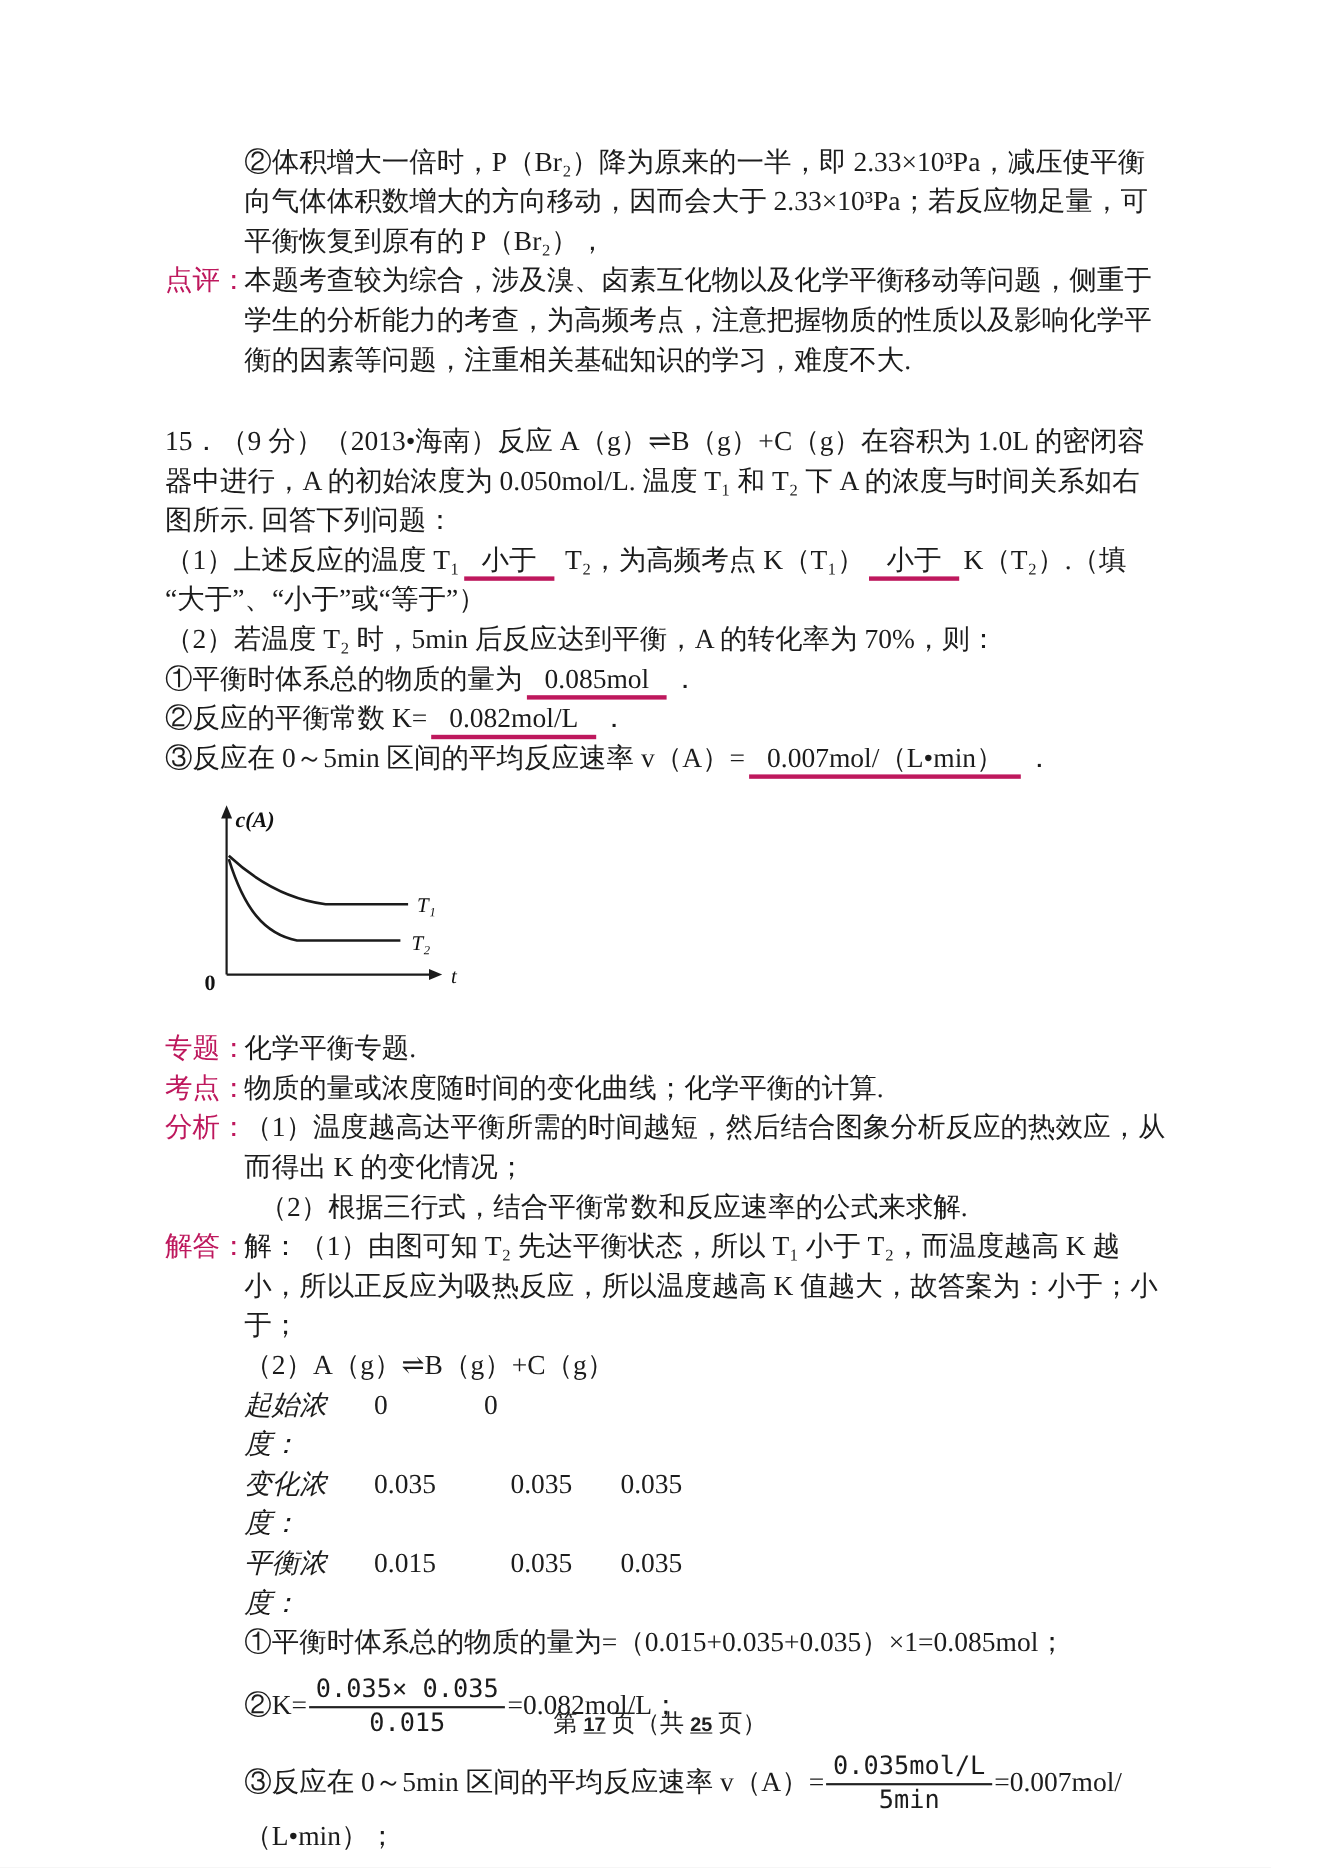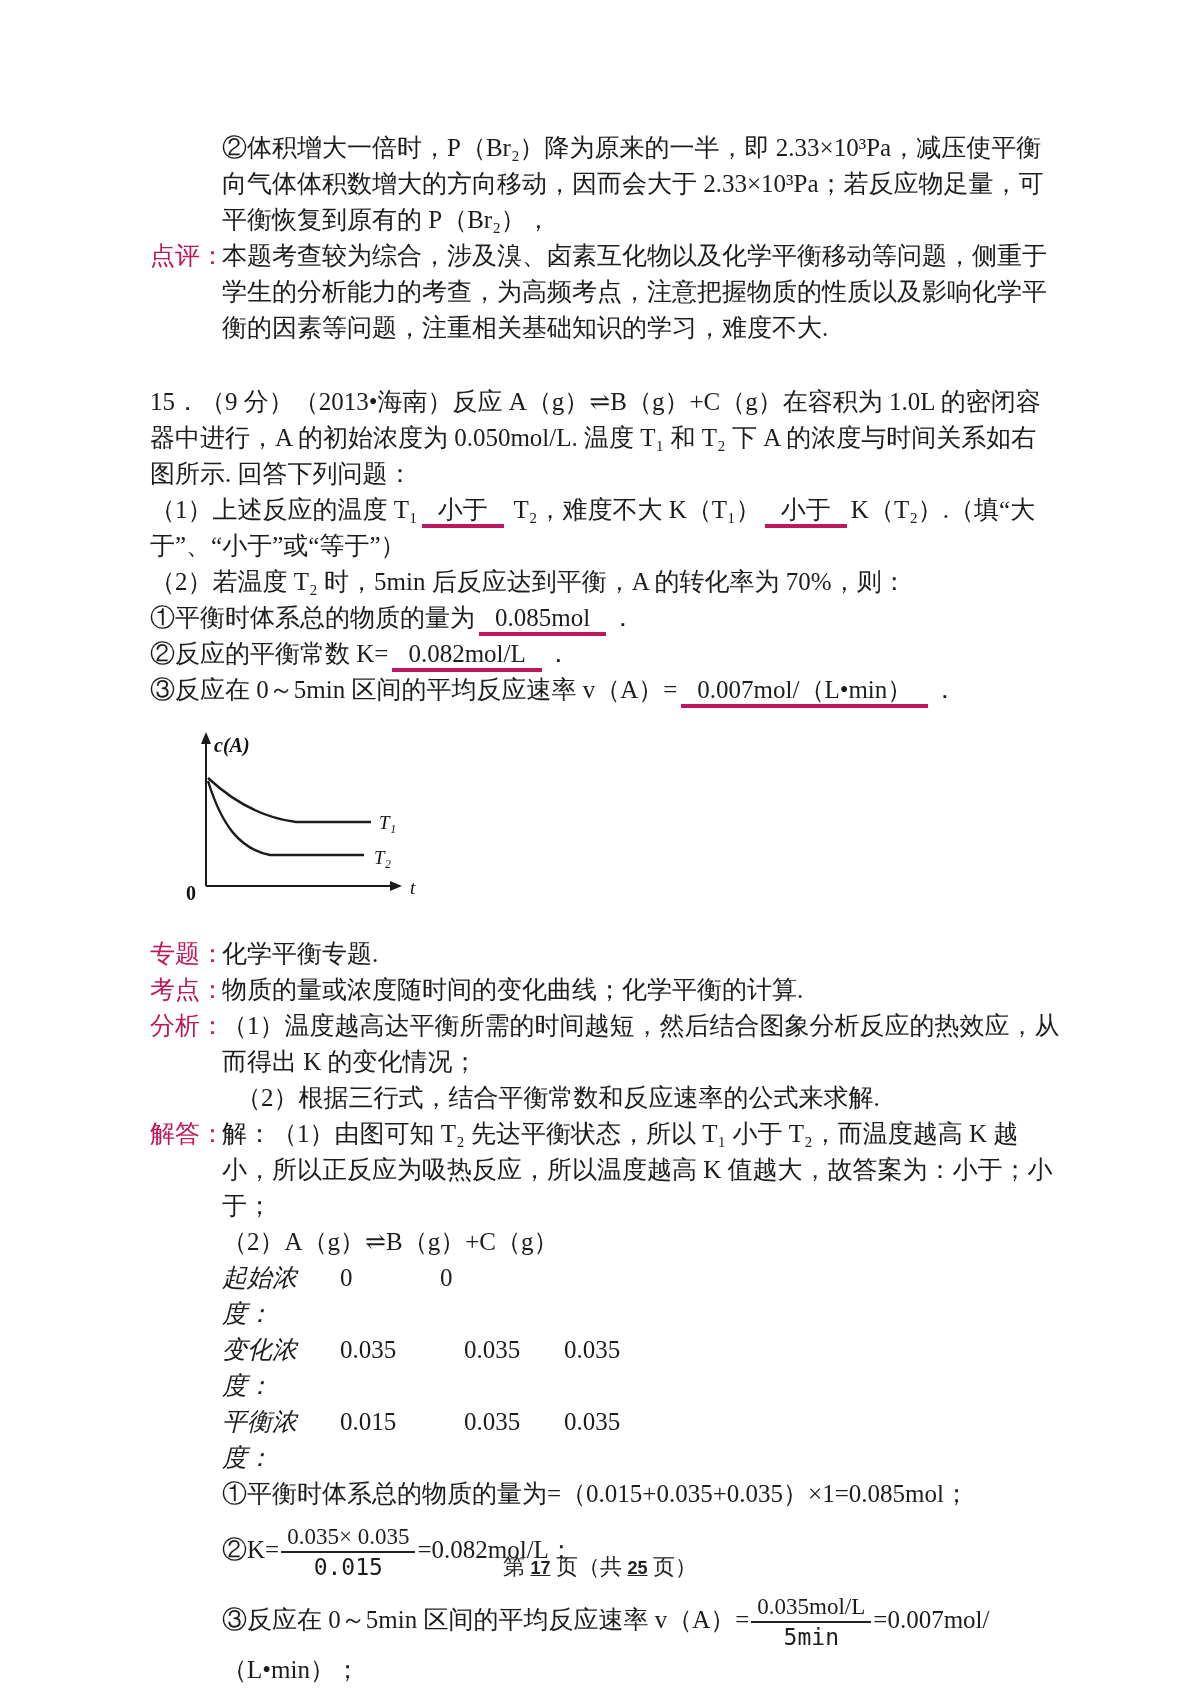--- a/index.html
+++ b/index.html
@@ -32,21 +32,21 @@
   .frac{
     display:inline-flex;
     flex-direction:column;
     align-items:center;
     vertical-align:middle;
     font-family:"DejaVu Sans Mono",monospace;
     font-size:23px;
     line-height:29px;
     margin:0 2px;
   }
-  .frac .num{border-bottom:2px solid #222;padding:0 6px;font-family:Liberation Serif, serif;}
+  .frac .num{border-bottom:2px solid #222;padding:0 6px;}
   .frac .den{padding:0 6px;}
   .fracline{margin-top:10px;margin-bottom:10px;}
   .ctable .row{display:flex;}
   .ctable .c0{width:118px;font-style:italic;}
   .ctable .c1{width:124px;}
   .ctable .c2{width:100px;}
   .figure-wrap{margin:20px 0 28px 14px;width:270px;}
   .figure-wrap svg{display:block;}
   .fig-curve{fill:none;stroke:#1b1b1b;stroke-width:2.4;}
   .fig-axis{stroke:#1b1b1b;stroke-width:2;}
@@ -70,21 +70,21 @@
     <p>②体积增大一倍时，P（Br₂）降为原来的一半，即 2.33×10³Pa，减压使平衡向气体体积数增大的方向移动，因而会大于 2.33×10³Pa；若反应物足量，可平衡恢复到原有的 P（Br₂），</p>
   </section>
 
   <div class="labeled">
     <span class="lbl">点评：</span>
     <div class="txt">本题考查较为综合，涉及溴、卤素互化物以及化学平衡移动等问题，侧重于学生的分析能力的考查，为高频考点，注意把握物质的性质以及影响化学平衡的因素等问题，注重相关基础知识的学习，难度不大.</div>
   </div>
 
   <section class="gap-lg">
     <p>15．（9 分）（2013•海南）反应 A（g）⇌B（g）+C（g）在容积为 1.0L 的密闭容器中进行，A 的初始浓度为 0.050mol/L. 温度 T₁ 和 T₂ 下 A 的浓度与时间关系如右图所示. 回答下列问题：</p>
-    <p><span>（1）上述反应的温度 T₁</span><span class="blank">小于</span><span> T₂，难度不大 K（T₁）</span><span class="blank">小于</span><span>K（T₂）.（填“大于”、“小于”或“等于”）</span></p>
+    <p><span>（1）上述反应的温度 T₁</span><span class="blank">小于</span><span> T₂，为高频考点 K（T₁）</span><span class="blank">小于</span><span>K（T₂）.（填“大于”、“小于”或“等于”）</span></p>
     <p>（2）若温度 T₂ 时，5min 后反应达到平衡，A 的转化率为 70%，则：</p>
     <p><span>①平衡时体系总的物质的量为</span><span class="blank">0.085mol</span><span>．</span></p>
     <p><span>②反应的平衡常数 K=</span><span class="blank">0.082mol/L</span><span>．</span></p>
     <p><span>③反应在 0～5min 区间的平均反应速率 v（A）=</span><span class="blank">0.007mol/（L•min）</span><span>．</span></p>
 
     <div class="figure-wrap">
       <svg width="270" height="180" viewBox="0 0 270 180">
 
         <line class="fig-axis" x1="42" y1="14" x2="42" y2="158"></line>
         <line class="fig-axis" x1="42" y1="158" x2="228" y2="158"></line>

